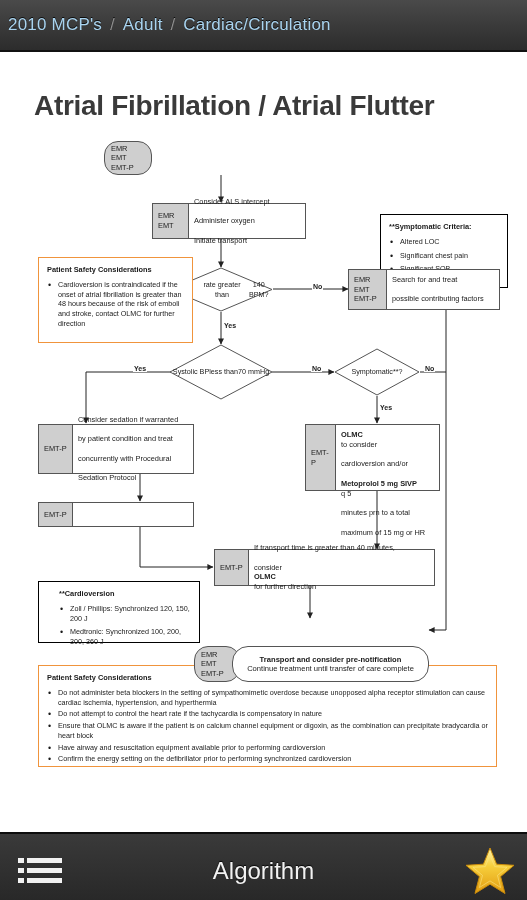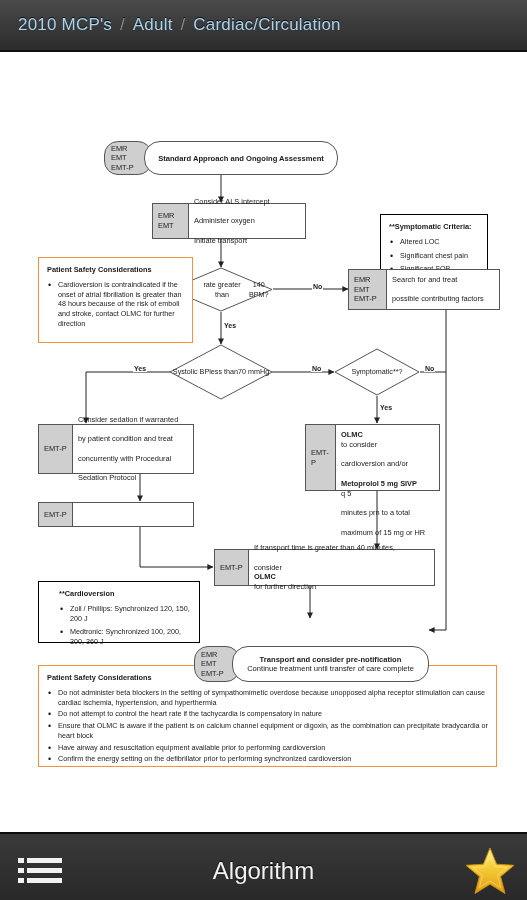--- a/index.html
+++ b/index.html
@@ -11,21 +11,21 @@
     position:relative;
   }
 
   
   #topbar{
     position:absolute; left:0; top:0; width:527px; height:52px;
     background:linear-gradient(to bottom,#4a4a4a 0%,#3c3c3c 45%,#2c2c2c 100%);
     border-bottom:2px solid #111;
     display:flex; align-items:center;
   }
-  #crumbs{ display:flex; align-items:center; padding-left:18px; }
+  #crumbs{ display:flex; align-items:center; padding-left:8px; }
   .crumb{
     font-size:17px; color:#a9d4f0; letter-spacing:.2px;
     text-shadow:0 -1px 0 rgba(0,0,0,.8);
   }
   .crumb-sep{
     font-size:17px; color:#8e8e8e; padding:0 8px;
     text-shadow:0 -1px 0 rgba(0,0,0,.8);
   }
 
   
@@ -140,20 +140,21 @@
     <span class="crumb">2010 MCP's</span>
     <span class="crumb-sep">/</span>
     <span class="crumb">Adult</span>
     <span class="crumb-sep">/</span>
     <span class="crumb">Cardiac/Circulation</span>
   </div>
 </div>
 
 <div id="page">
 
+  <div id="title">Atrial Fibrillation / Atrial Flutter</div>
 
   <div id="chart">
 
     <svg id="lines" viewBox="0 0 527 768">
       <defs>
         <marker id="ah" markerWidth="7" markerHeight="7" refX="5.6" refY="3" orient="auto">
           <path d="M0,0 L6,3 L0,6 z" fill="#222"></path>
         </marker>
       </defs>
       <g stroke="#222" stroke-width="1" fill="none">
@@ -184,38 +185,35 @@
         <path d="M377,437 L377,495" marker-end="url(#ah)"></path>
 
         <path d="M310,532 L310,564" marker-end="url(#ah)"></path>
       </g>
     </svg>
 
     <div class="node term" style="left:104px; top:87px; width:234px; height:34px;">
       <div class="ttag" style="width:48px;">EMR
 EMT
 EMT-P</div>
-      <div class="tbody" style="left:40px; width:194px;">
-        <span style="font-weight:bold;">Standard Approach and Ongoing Assessment</span>
-      </div>
     </div>
 
     <div class="node proc" style="left:152px; top:149px; width:154px; height:36px;">
       <div class="tag" style="width:36px;">EMR
 EMT</div>
       <div class="body">
         <span>
           <span>Consider ALS intercept</span><br>
           <span>Administer oxygen</span><br>
           <span>Initiate transport</span>
         </span>
       </div>
     </div>
 
-    <div class="callout-black" style="left:380px; top:160px; width:108px; height:74px;">
+    <div class="callout-black" style="left:380px; top:160px; width:128px; height:74px;">
       <span class="callout-title">**Symptomatic Criteria:</span>
       <ul class="bul">
         <li>Altered LOC</li>
         <li>Significant chest pain</li>
         <li>Significant SOB</li>
       </ul>
     </div>
 
     <div class="dia" style="left:169px; top:213px; width:104px; height:45px;">
       <svg class="shape" viewBox="0 0 104 45">

